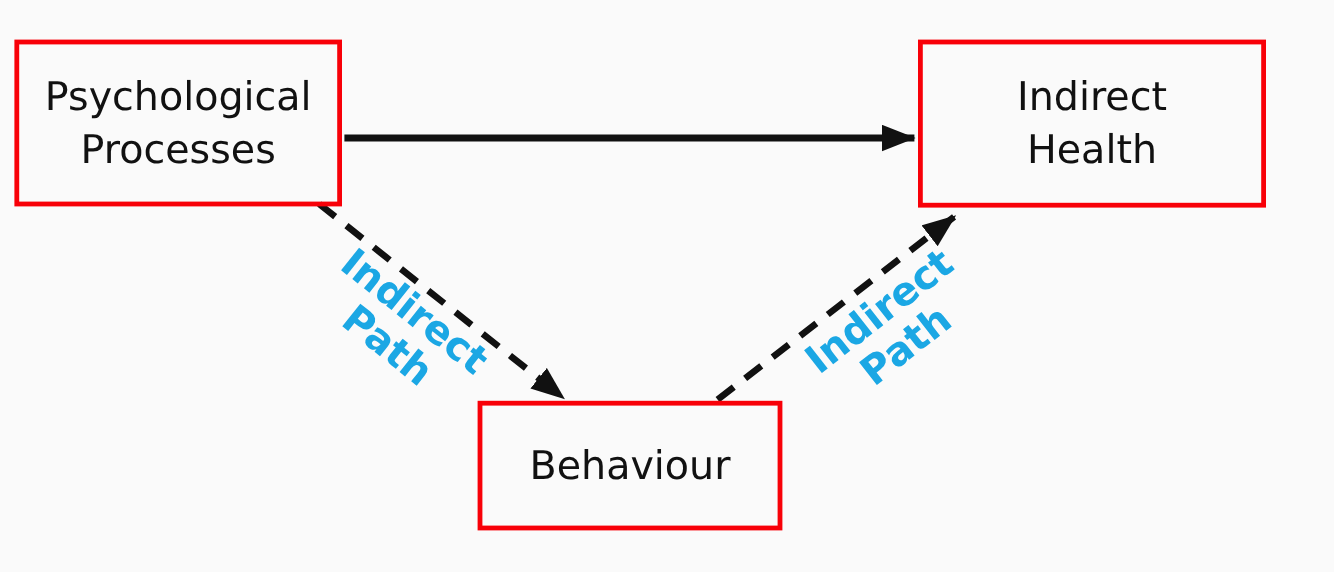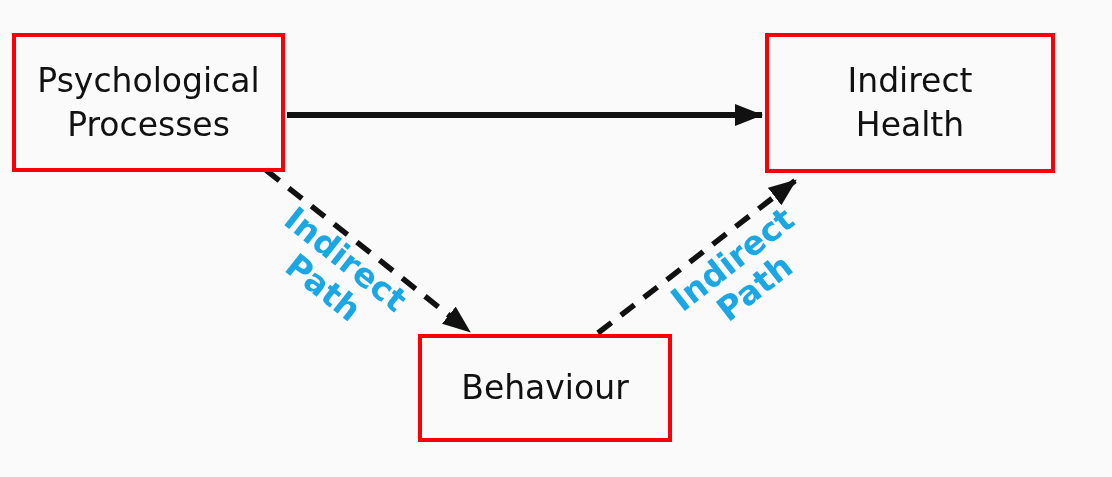--- a/index.html
+++ b/index.html
@@ -37,21 +37,21 @@
     align-items: center;
     justify-content: center;
     text-align: center;
     color: var(--text, #111);
     font-size: 33px;
     line-height: 1.32;
     white-space: pre-line;
   }
   .node-psychological { left: 12px;  top: 33px;  width: 273px; height: 139px; }
   .node-physical      { left: 765px; top: 33px;  width: 290px; height: 140px; }
-  .node-behaviour     { left: 418px; top: 334px; width: 254px; height: 108px; }
+  .node-behaviour     { left: 398px; top: 334px; width: 254px; height: 108px; }
   .edge-label {
     position: absolute;
     color: var(--accent, #1ba7e4);
     font-weight: bold;
     font-size: 33px;
     text-align: center;
     white-space: pre-line;
     line-height: 1.1;
   }
   .label-direct {

